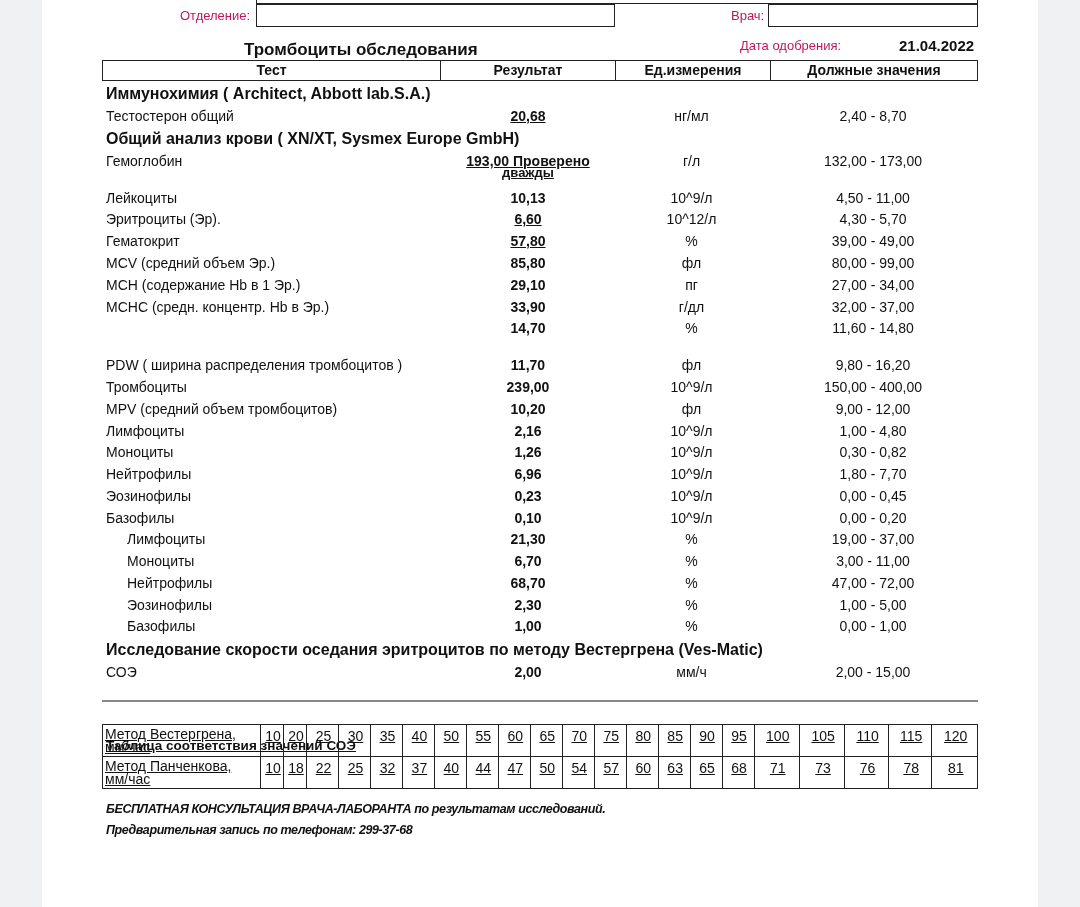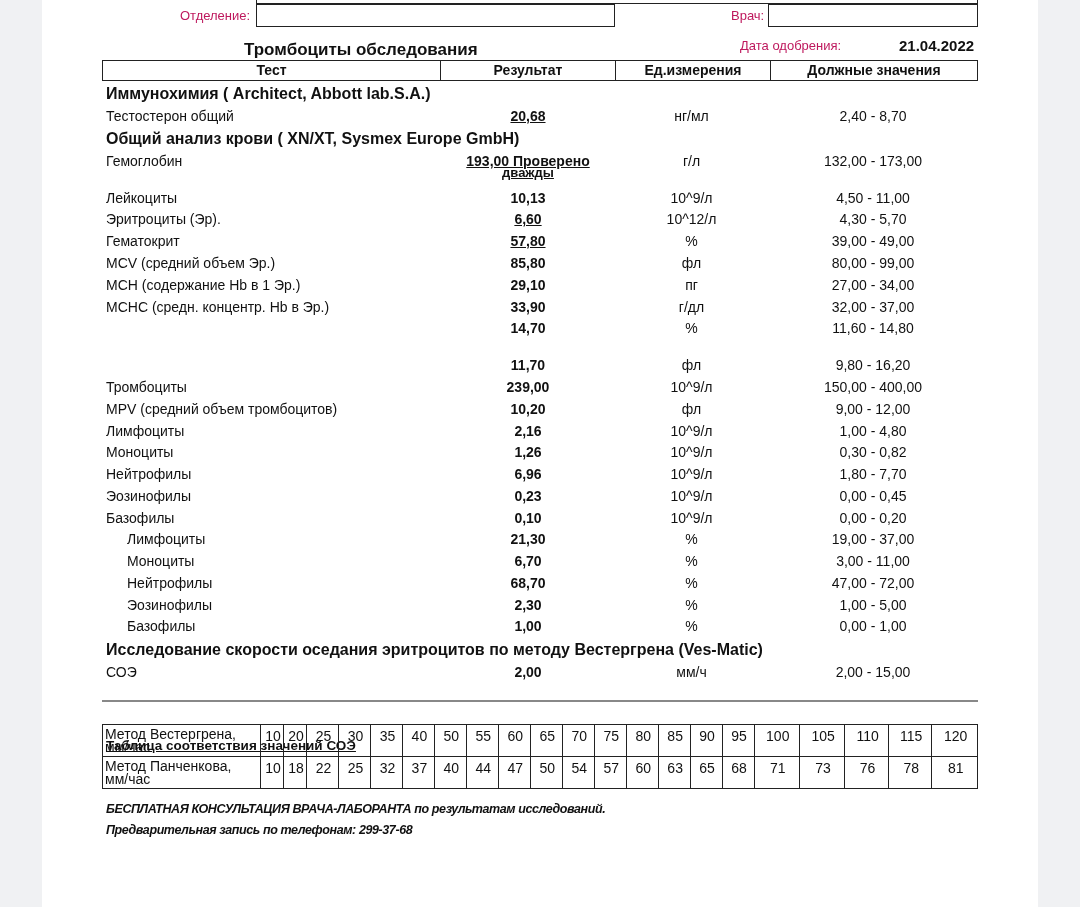--- a/index.html
+++ b/index.html
@@ -36,21 +36,21 @@
   .row .ref { position:absolute; left:769px; width:208px; text-align:center; }
   .section { position:absolute; left:106px; font-size:16px; font-weight:bold; white-space:nowrap; }
   .sep { position:absolute; left:102px; width:876px; height:0; border-top:2px solid #888; }
   .esr-title { position:absolute; left:106px; top:738px; font-size:13.5px; font-weight:bold; text-decoration:underline; }
   table.esr {
     position:absolute; left:102px; top:724px; width:876px;
     border-collapse:collapse; font-size:14px;
   }
   table.esr td {
     border:1.3px solid #222; text-align:center; vertical-align:top; padding:3px 0 0 2px;
-    height:32px; box-sizing:border-box;
+    height:32px; box-sizing:border-box;text-decoration:underline;
   }
   table.esr td.method { text-align:left; width:158px; padding-left:2px; line-height:13px; }
   .note { position:absolute; left:106px; font-size:12.5px; font-weight:bold; font-style:italic; letter-spacing:-0.4px; }
 </style>
 </head>
 <body>
 
 <div class="page"></div>
 
 <div class="box" style="left:256px; top:-8px; width:722px; height:12px;"></div>
@@ -156,20 +156,23 @@
       <div class="ref">32,00 - 37,00</div>
     </div>
     <div class="row" style="top: 320px;">
       <div class="res">
         <div>14,70</div>
       </div>
       <div class="unit">%</div>
       <div class="ref">11,60 - 14,80</div>
     </div>
     <div class="row" style="top: 357px;">
+      <div class="name">
+        <div>PDW ( ширина распределения тромбоцитов )</div>
+      </div>
       <div class="res">
         <div>11,70</div>
       </div>
       <div class="unit">фл</div>
       <div class="ref">9,80 - 16,20</div>
     </div>
     <div class="row" style="top: 379px;">
       <div class="name">
         <div>Тромбоциты</div>
       </div>

